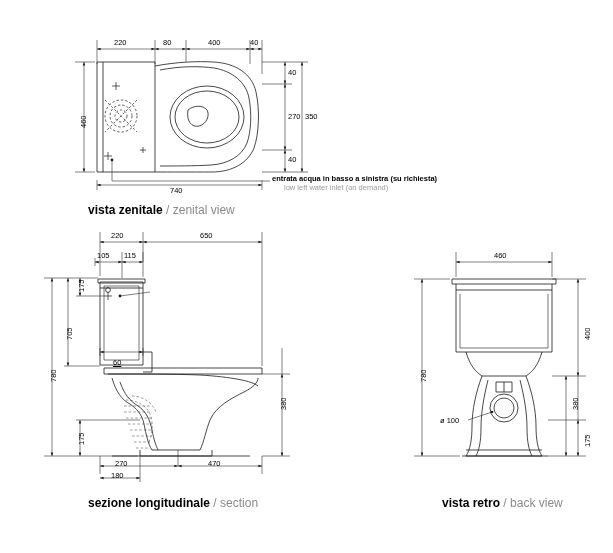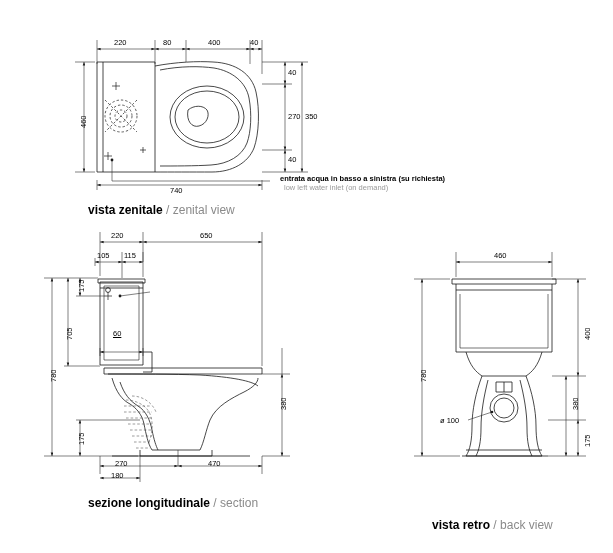--- a/index.html
+++ b/index.html
@@ -19,21 +19,21 @@
     white-space:nowrap;
   }
   .cap b{font-weight:bold;}
   .cap .sub{color:#8a8a8a;font-weight:normal;}
   .note{
     position:absolute;
     font-size:7.5px;
     line-height:9px;
     white-space:nowrap;
   }
-  .note .l1{font-weight:bold;color:#000;display:block;margin-left:8px;}
+  .note .l1{font-weight:bold;color:#000;display:block;}
   .note .l2{color:#9a9a9a;display:block;margin-left:12px;}
   .dim{
     position:absolute;
     font-size:7.5px;
     color:#000;
     white-space:nowrap;
   }
   .vert{
     transform:rotate(-90deg);
     transform-origin:left top;
@@ -289,36 +289,36 @@
   <div class="dim" style="left:111px;top:231px;">220</div>
   <div class="dim" style="left:200px;top:231px;">650</div>
   <div class="dim" style="left:97px;top:251px;">105</div>
   <div class="dim" style="left:124px;top:251px;">115</div>
 
   <div class="dim vert" style="left:77px;top:292px;">175</div>
   <div class="dim vert" style="left:65px;top:340px;">705</div>
   <div class="dim vert" style="left:49px;top:382px;">780</div>
   <div class="dim vert" style="left:77px;top:445px;">175</div>
 
-  <div class="dim" style="left:113px;top:329px;text-decoration:underline;">60</div>
+  <div class="dim" style="left:113px;top:358px;text-decoration:underline;">60</div>
   <div class="dim vert" style="left:279px;top:410px;">380</div>
 
   <div class="dim" style="left:115px;top:459px;">270</div>
   <div class="dim" style="left:208px;top:459px;">470</div>
   <div class="dim" style="left:111px;top:471px;">180</div>
 
 
   <div class="cap" style="left:88px;top:496px;">
     <b>sezione longitudinale</b><span class="sub"> / </span><span class="sub">section</span>
   </div>
 
   <div class="dim" style="left:494px;top:251px;">460</div>
   <div class="dim vert" style="left:419px;top:382px;">780</div>
   <div class="dim vert" style="left:583px;top:340px;">400</div>
   <div class="dim vert" style="left:571px;top:410px;">380</div>
   <div class="dim vert" style="left:583px;top:447px;">175</div>
   <div class="dim" style="left:440px;top:416px;">ø 100</div>
 
-  <div class="cap" style="left:432px;top:496px;margin-top:22px;">
+  <div class="cap" style="left:442px;top:496px;">
     <b>vista retro</b><span class="sub"> / </span><span class="sub">back view</span>
   </div>
 
 </div>
 
 </body></html>

